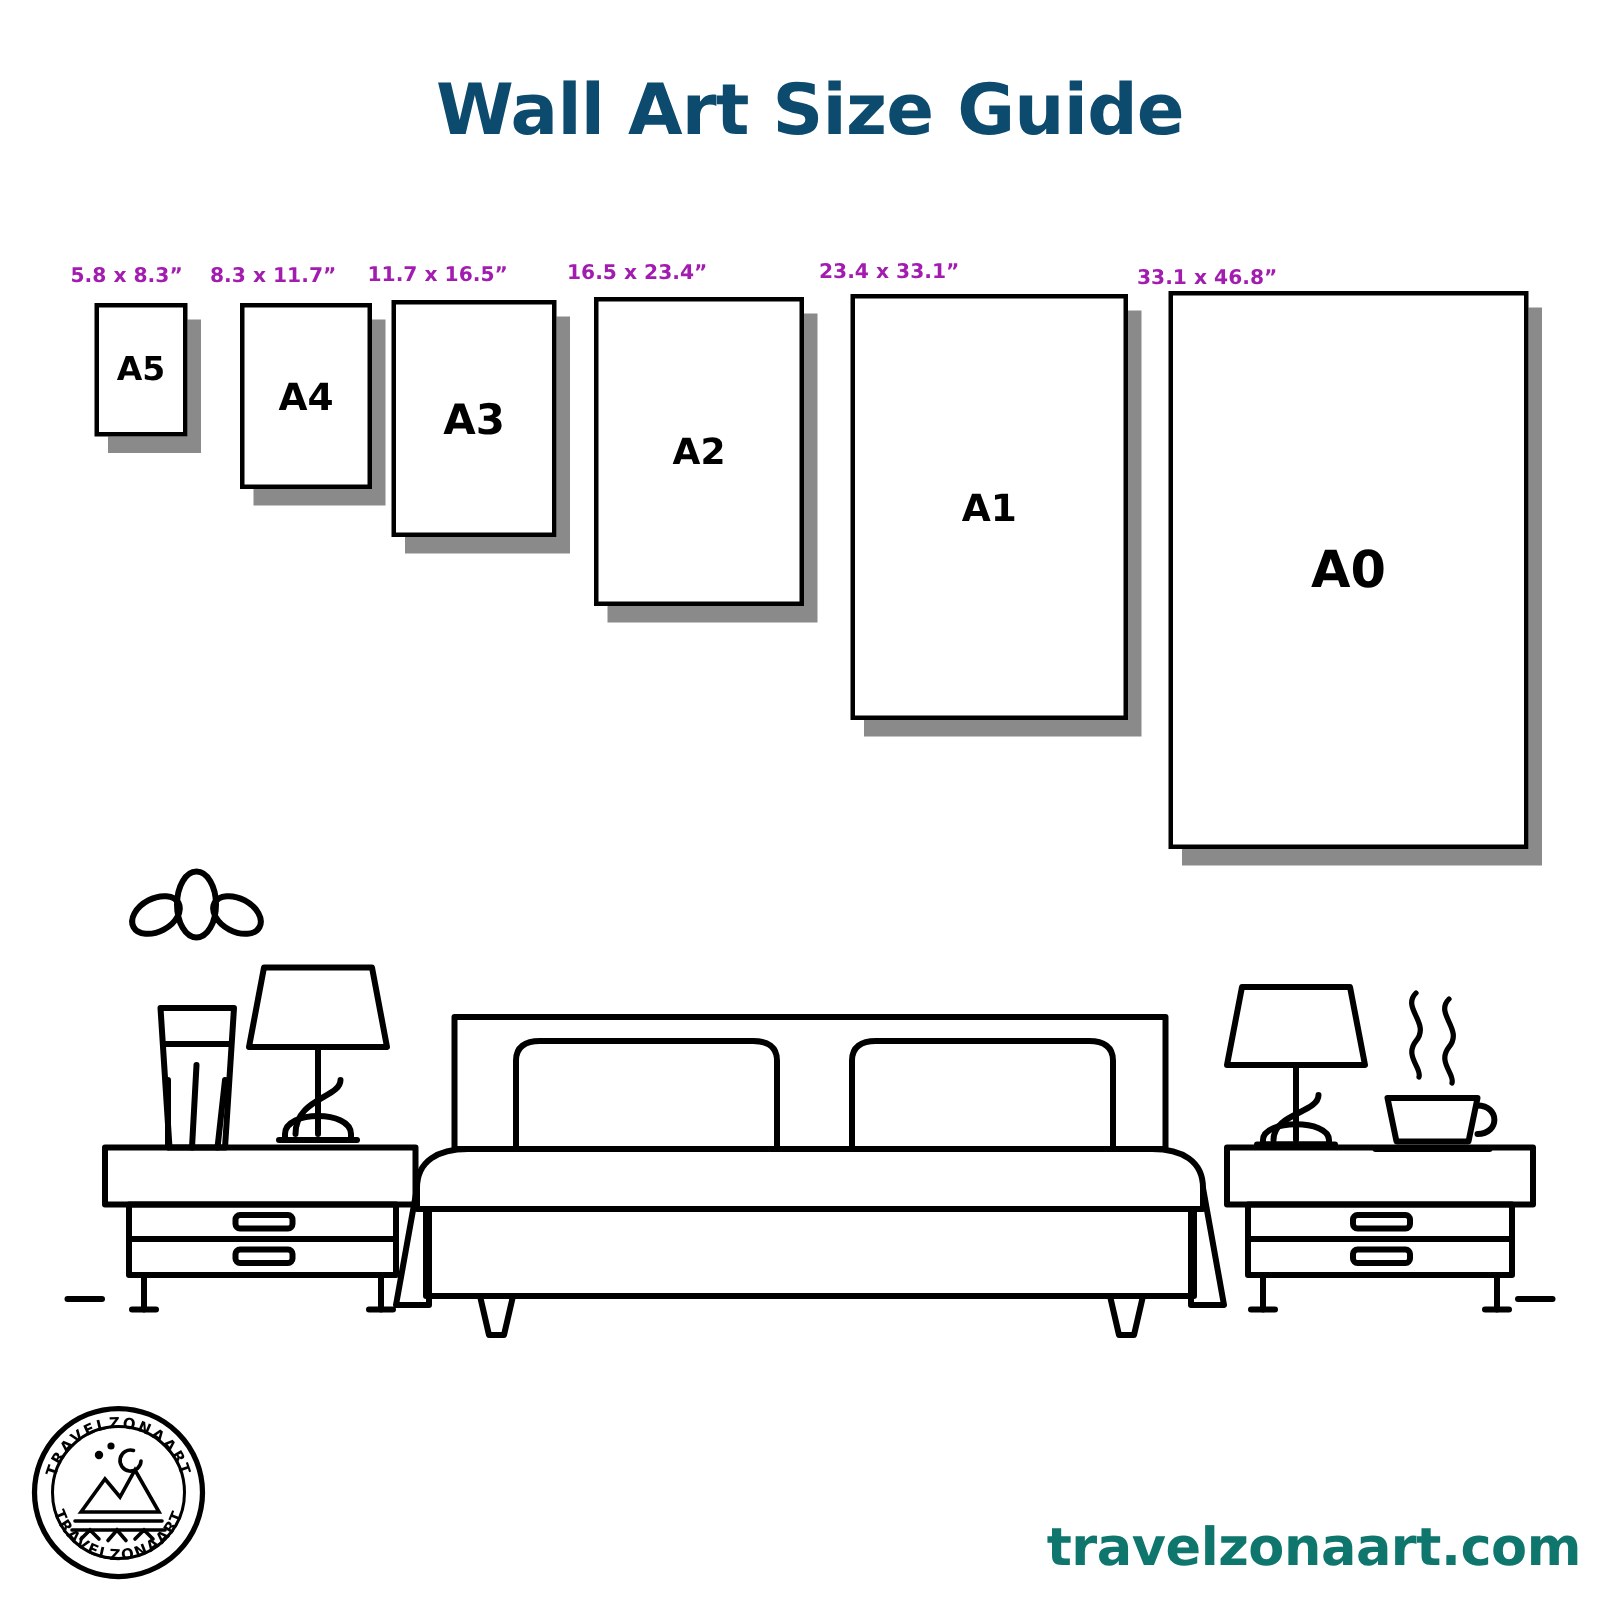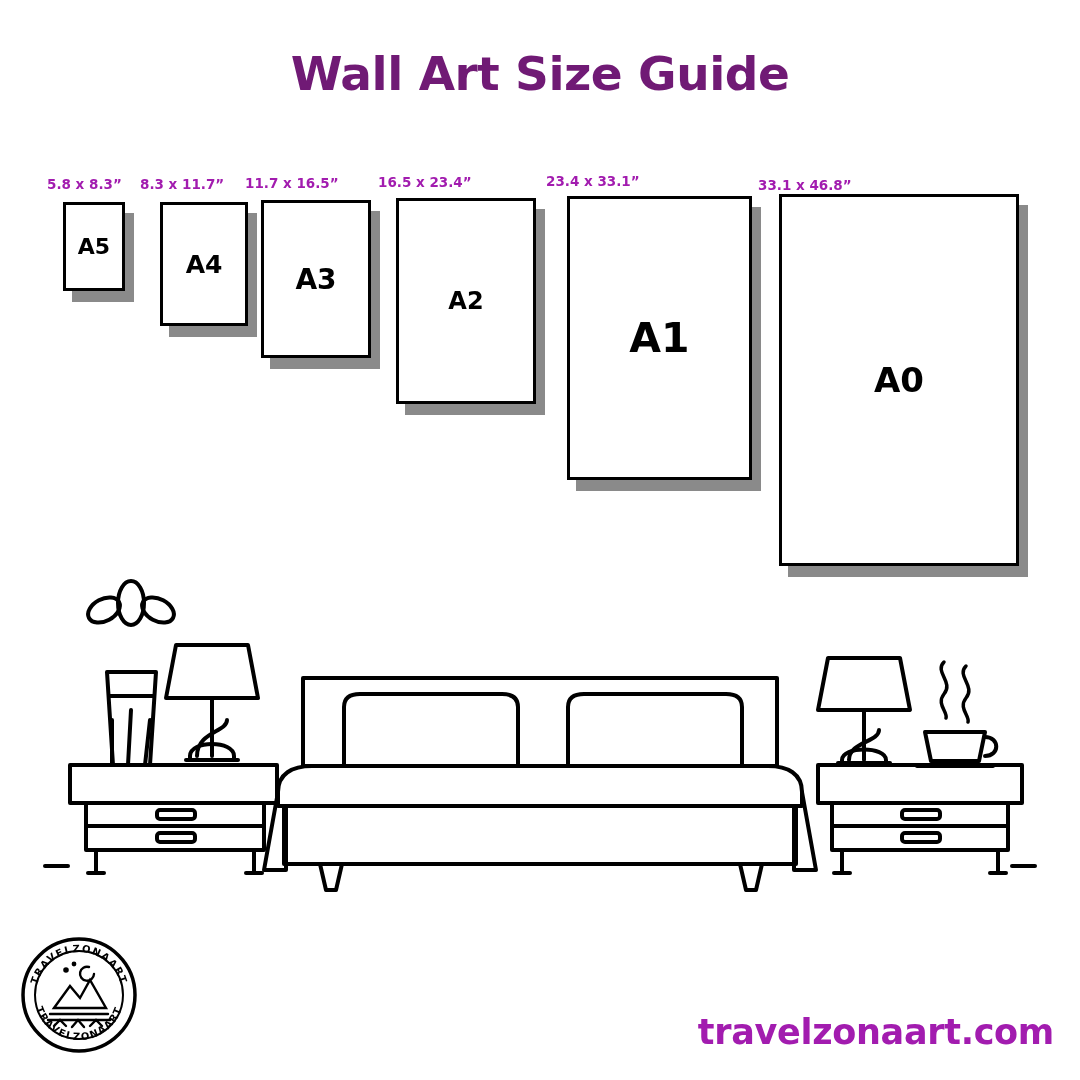--- a/index.html
+++ b/index.html
@@ -25,21 +25,21 @@
   
   .title {
     position: absolute;
     top: 46px;
     left: 0;
     width: 1080px;
     text-align: center;
     font-size: 47px;
     font-weight: 800;
     letter-spacing: -0.5px;
-    color: #701a75;
+    color: #0c4a6e;
     font-family: "DejaVu Sans", sans-serif;
   }
 
   
   .frames-layer {
     position: absolute;
     left: 0; top: 0;
     width: 1080px;
     height: 620px;
   }
@@ -97,21 +97,21 @@
     top: 930px;
     width: 130px;
     height: 130px;
   }
   .site {
     position: absolute;
     right: 26px;
     bottom: 28px;
     font-size: 35px;
     font-weight: 700;
-    color: #a21caf;
+    color: #0f766e;
     font-family: "DejaVu Sans", sans-serif;
     letter-spacing: -0.3px;
   }
 </style>
 </head>
 <body>
 
 <div class="stage">
 
   <div class="title">Wall Art Size Guide</div>
@@ -147,21 +147,21 @@
       <div class="frame-shadow"></div>
       <div class="frame-box">
         <span class="frame-label" style="font-size:24px;">A2</span>
       </div>
     </div>
 
     <div class="frame-dims" style="left:546px; top:173px; width:228px;">23.4 x 33.1”</div>
     <div class="frame-group" style="left:567px; top:196px; width:185px; height:284px;">
       <div class="frame-shadow"></div>
       <div class="frame-box">
-        <span class="frame-label" style="font-size:41px;">A1</span>
+        <span class="frame-label" style="font-size:25px;">A1</span>
       </div>
     </div>
 
     <div class="frame-dims" style="left:758px; top:177px; width:282px;">33.1 x 46.8”</div>
     <div class="frame-group" style="left:779px; top:194px; width:240px; height:372px;">
       <div class="frame-shadow"></div>
       <div class="frame-box">
         <span class="frame-label" style="font-size:34px;text-align:right;">A0</span>
       </div>
     </div>

